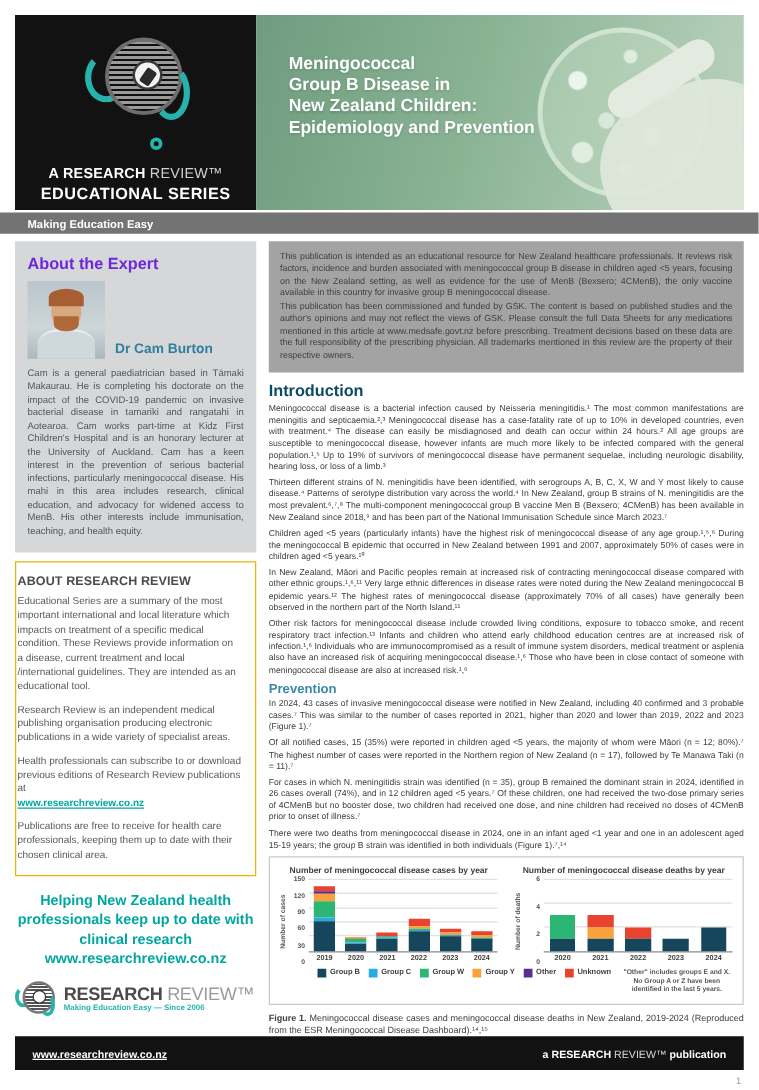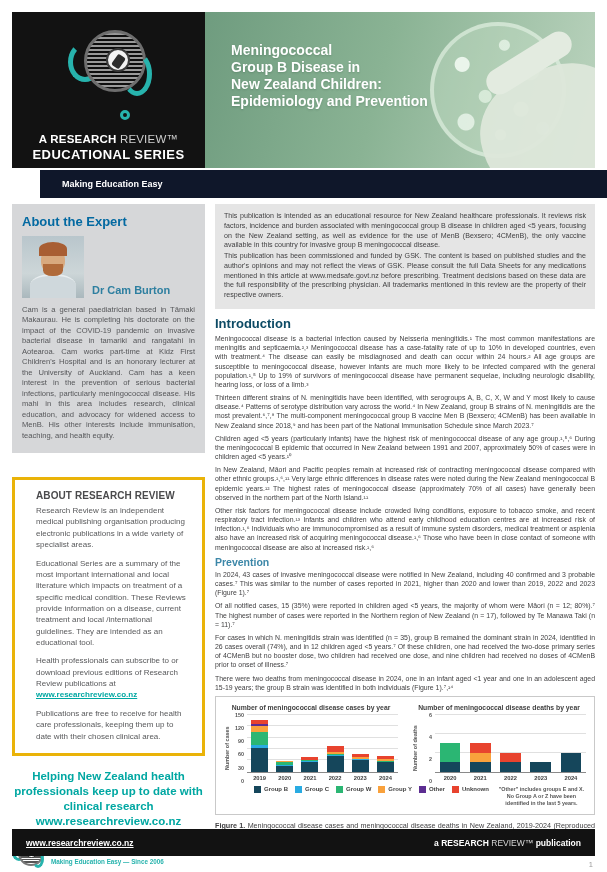--- a/index.html
+++ b/index.html
@@ -29,40 +29,40 @@
       radial-gradient(circle at 40% 55%, rgba(235,248,235,0.65) 0 6px, transparent 7px),
       radial-gradient(circle at 68% 65%, rgba(250,255,250,0.75) 0 7px, transparent 8px),
       radial-gradient(circle at 25% 75%, rgba(245,252,245,0.7) 0 8px, transparent 9px),
       radial-gradient(circle at 52% 85%, rgba(250,255,250,0.8) 0 5px, transparent 6px),
       radial-gradient(circle at 85% 80%, rgba(240,250,240,0.6) 0 6px, transparent 7px),
       rgba(205,228,205,0.35); }
   .glove { position:absolute; right:-36px; bottom:-30px; width:150px; height:130px; background:#dde7da; border-radius:45% 40% 10% 50%; transform:rotate(-18deg); opacity:0.95; }
   .finger { position:absolute; right:18px; top:38px; width:96px; height:26px; background:#e3ebe0; border-radius:14px; transform:rotate(-32deg); }
   .header-title { position:absolute; left:26px; top:30px; color:#fff; font-weight:bold; font-size:14px; line-height:1.22; text-shadow:0 1px 2px rgba(40,70,50,0.25); }
 
-  .tagline-bar { background:#0f172a; color:#fff; height:28px; margin-top:2px; display:flex; align-items:center; padding-left:22px; font-size:9px; font-weight:bold;margin-left:40px; }
+  .tagline-bar { background:#737373; color:#fff; height:17px; margin-top:2px; display:flex; align-items:center; padding-left:22px; font-size:9px; font-weight:bold; }
 
   
   .content-row { display:flex; margin:6px 12px 0 12px; gap:10px; }
   .sidebar { width:193px; flex:none; }
   .main { flex:1; min-width:0; }
 
   
   .expert-box { background:#d6d7d9; padding:10px 10px 12px 10px; }
-  .expert-heading { color:#0369a1; font-size:13px; font-weight:bold; margin-bottom:7px; }
+  .expert-heading { color:#6d28d9; font-size:13px; font-weight:bold; margin-bottom:7px; }
   .expert-top { display:flex; align-items:flex-end; gap:8px; margin-bottom:7px; }
   .expert-photo { width:62px; height:62px; flex:none; position:relative; overflow:hidden; background:linear-gradient(180deg,#b9c6cc 0%,#cdd6d8 60%,#aab8bd 100%); }
   .ep-head { position:absolute; left:19px; top:10px; width:24px; height:28px; border-radius:50% 50% 45% 45%; background:#d8a97e; }
   .ep-hair { position:absolute; left:17px; top:6px; width:28px; height:14px; border-radius:50% 50% 0 0; background:#a85e33; }
   .ep-beard { position:absolute; left:21px; top:28px; width:20px; height:12px; border-radius:0 0 45% 45%; background:#b06a3a; }
   .ep-body { position:absolute; left:8px; top:38px; width:46px; height:26px; border-radius:45% 45% 0 0; background:#cfd8dc; border-top:2px solid #e8edef; }
   .expert-name { color:#2e7fa0; font-size:11px; font-weight:bold; padding-bottom:2px; }
   .expert-bio { font-size:7.6px; line-height:1.38; color:#555659; text-align:justify; }
 
-  .about-box { border:3px solid #eab308; background:#fff; margin-top:24px; padding:10px 11px 11px 21px; }
+  .about-box { border:1px solid #eab308; background:#fff; margin-top:7px; padding:10px 11px 11px 1px; }
   .about-h { font-size:10px; font-weight:bold; color:#4a4a4c; letter-spacing:0.1px; margin-bottom:4px; }
   .about-p { font-size:8px; line-height:1.42; color:#58595b; margin-bottom:7px; }
   .about-p:last-child { margin-bottom:0; }
   .teal-link { color:#00a7a2; font-weight:bold; text-decoration:underline; cursor:pointer; }
   .sub-h { margin-top:9px; }
 
   .promo { margin-top:13px; text-align:center; color:#00a7a2; font-weight:bold; font-size:11.5px; line-height:1.32; }
   .promo-url { display:block; }
 
   .bottom-logo { display:flex; align-items:center; margin-top:8px; gap:5px; }
@@ -71,21 +71,21 @@
   .mini-arc1 { position:absolute; left:0; top:6px; width:14px; height:17px; border:3px solid transparent; border-left:3px solid #27b3ad; border-bottom:3px solid #27b3ad; border-radius:50%; }
   .mini-arc2 { position:absolute; right:2px; top:12px; width:12px; height:18px; border:3px solid transparent; border-right:3px solid #27b3ad; border-bottom:3px solid #27b3ad; border-radius:50%; }
   .mini-lens { position:absolute; left:14px; top:9px; width:11px; height:11px; border-radius:50%; background:#fff; border:1.5px solid #333; }
   .bl-text { line-height:1.05; }
   .bl-main { font-size:14.5px; letter-spacing:-0.3px; }
   .bl-main .b { font-weight:bold; color:#4a4a4c; }
   .bl-main .lt { color:#9b9b9d; }
   .bl-tag { font-size:6.3px; color:#27b3ad; font-weight:bold; }
 
   
-  .infobox { background:#e5e5e5; padding:8px 9px; font-size:7.1px; line-height:1.38; text-align:justify; color:#414042; }
+  .infobox { background:#a3a3a3; padding:8px 9px; font-size:7.1px; line-height:1.38; text-align:justify; color:#414042; }
   .infobox p + p { margin-top:1px; }
   .h-dark { color:#0c4a64; font-size:13px; font-weight:bold; margin:7px 0 3px 0; }
   .h-sub { color:#3c87a8; font-size:10.5px; font-weight:bold; margin:4px 0 2px 0; }
   .body-p { font-size:6.9px; line-height:1.33; text-align:justify; color:#414042; margin-bottom:4px; }
 
   
   .figure-box { border:1px solid #c9c9c9; margin-top:4px; padding:7px 8px 6px 8px; }
   .figure-charts { display:flex; gap:14px; }
   .chart { flex:1; min-width:0; }
   .chart-title { text-align:center; font-size:6.8px; font-weight:bold; color:#3f3f3f; margin-bottom:4px; }
@@ -164,22 +164,22 @@
             <div class="ep-hair"></div>
             <div class="ep-beard"></div>
           </div>
           <div class="expert-name">Dr Cam Burton</div>
         </div>
         <div class="expert-bio">Cam is a general paediatrician based in Tāmaki Makaurau. He is completing his doctorate on the impact of the COVID-19 pandemic on invasive bacterial disease in tamariki and rangatahi in Aotearoa. Cam works part-time at Kidz First Children's Hospital and is an honorary lecturer at the University of Auckland. Cam has a keen interest in the prevention of serious bacterial infections, particularly meningococcal disease. His mahi in this area includes research, clinical education, and advocacy for widened access to MenB. His other interests include immunisation, teaching, and health equity.</div>
       </div>
 
       <div class="about-box">
         <div class="about-h">ABOUT RESEARCH REVIEW</div>
+        <p class="about-p">Educational Series are a summary of the most important international and local literature which impacts on treatment of a specific medical condition. These Reviews provide information on a disease, current treatment and local /international guidelines. They are intended as an educational tool.</p>
         <p class="about-p">Research Review is an independent medical publishing organisation producing electronic publications in a wide variety of specialist areas.</p>
-        <p class="about-p">Educational Series are a summary of the most important international and local literature which impacts on treatment of a specific medical condition. These Reviews provide information on a disease, current treatment and local /international guidelines. They are intended as an educational tool.</p>
         <p class="about-p"><span>Health professionals can subscribe to or download previous editions of Research Review publications at</span><br>
           <a class="teal-link">www.researchreview.co.nz</a>
         </p>
         <p class="about-p">Publications are free to receive for health care professionals, keeping them up to date with their chosen clinical area.</p>
       </div>
 
       <div class="promo">
         <span>Helping New Zealand health professionals keep up to date with clinical research</span>
         <a class="promo-url" style="color:#00a7a2;text-decoration:none;">www.researchreview.co.nz</a>
       </div>

